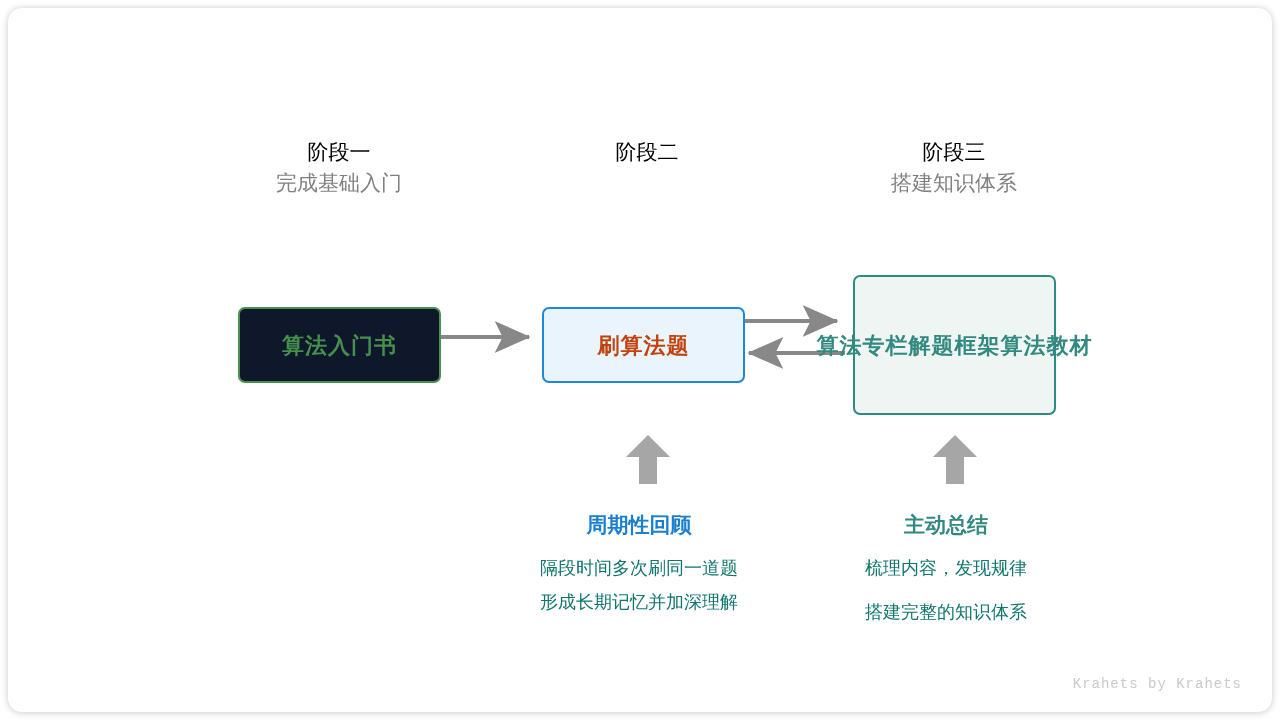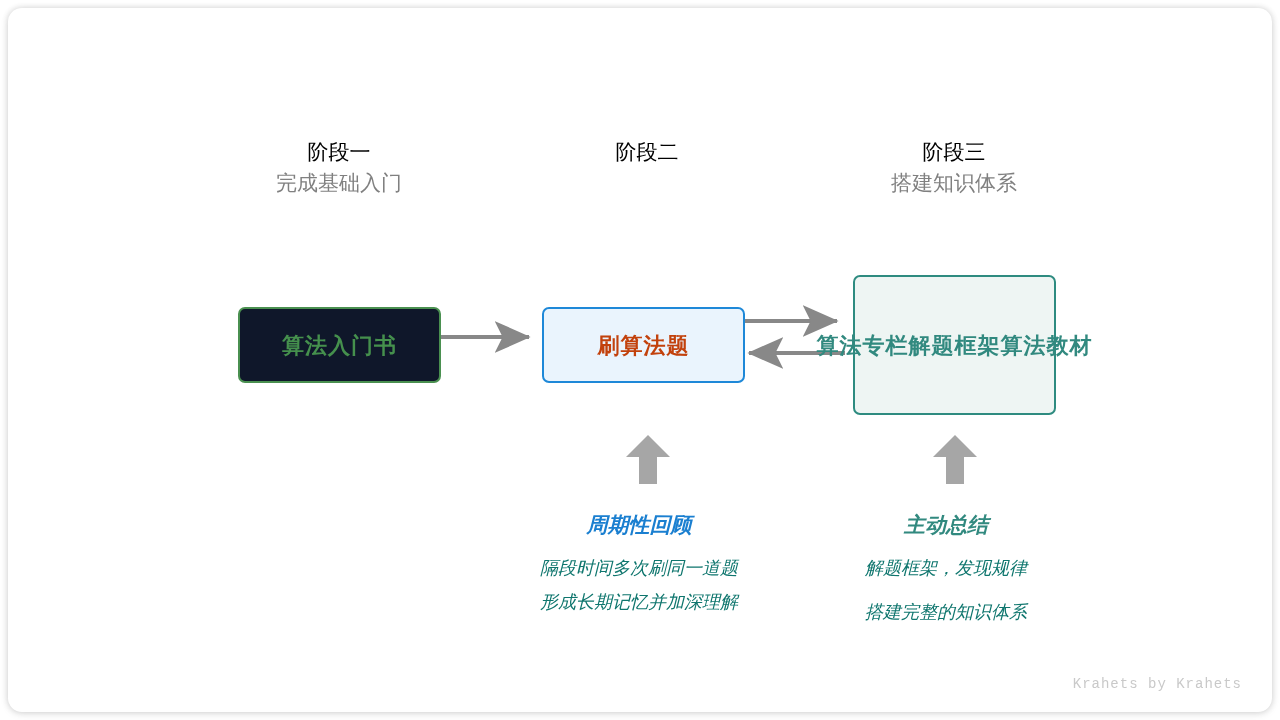--- a/index.html
+++ b/index.html
@@ -83,21 +83,20 @@
   }
 
   
   #wires { position: absolute; left: 0; top: 0; width: 1264px; height: 704px; }
 
   
   .note {
     position: absolute;
     text-align: center;
     width: 300px;
-    font-style: italic;
   }
   .note-title {
     font-size: 21px;
     font-weight: bold;
     line-height: 30px;
     white-space: nowrap;
   }
   .note-title.blue { color: #1a7fd0; }
   .note-title.teal { color: #31897f; }
   .note-body {
@@ -185,19 +184,19 @@
   </div>
 
   <div class="note" style="left:481px; top:502px;">
     <div class="note-title blue">周期性回顾</div>
     <div class="note-body">隔段时间多次刷同一道题</div>
     <div class="note-body" style="margin-top:6px;">形成长期记忆并加深理解</div>
   </div>
 
   <div class="note" style="left:788px; top:502px;">
     <div class="note-title teal">主动总结</div>
-    <div class="note-body">解题框架，发现规律</div>
+    <div class="note-body">梳理内容，发现规律</div>
     <div class="note-body" style="margin-top:16px;">搭建完整的知识体系</div>
   </div>
 
   <div id="credit">Krahets by Krahets</div>
 
 </div>
 
 </body></html>

